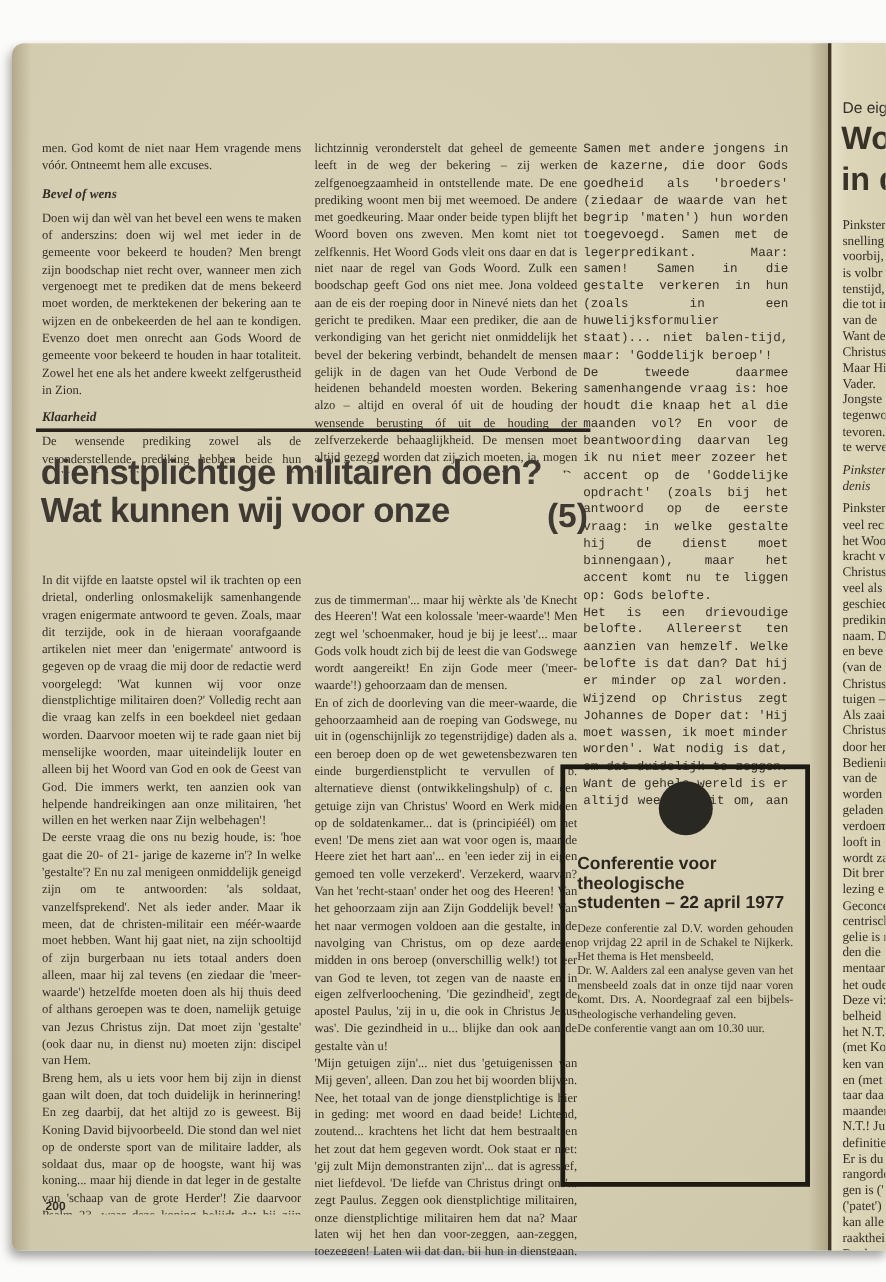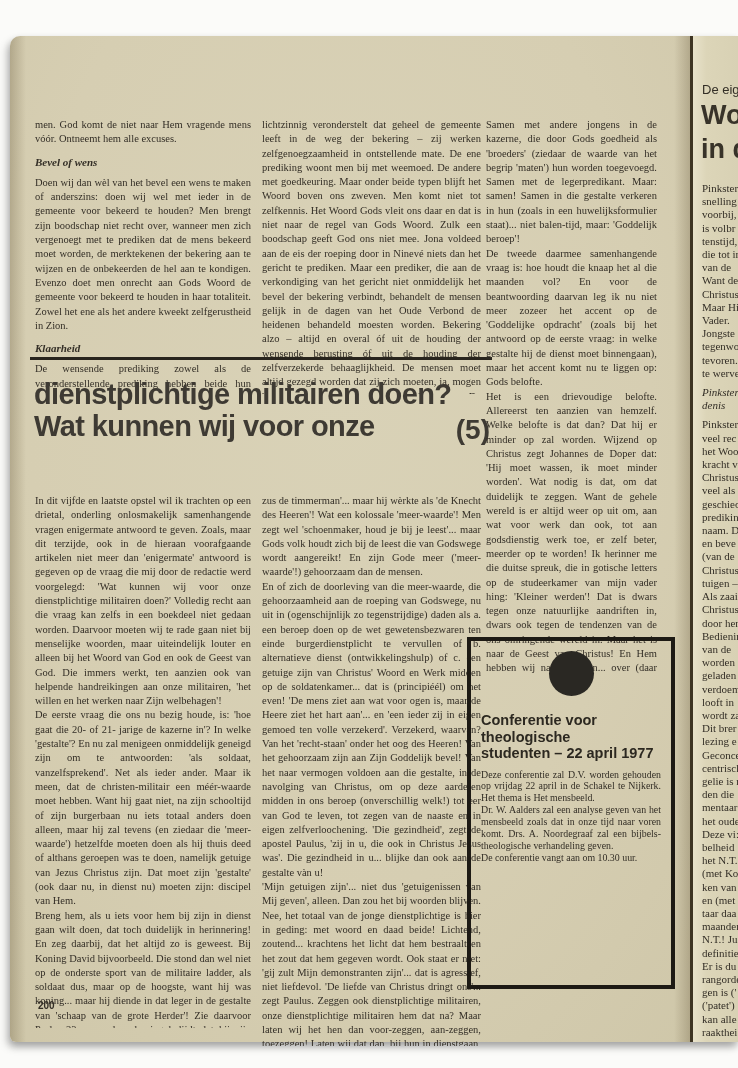--- a/index.html
+++ b/index.html
@@ -106,33 +106,33 @@
   </div>
 
   <div class="rule" style="left:20px;top:321px;width:462px;height:3px;"></div>
 
   <div class="headline-wrap" style="left:24px;top:342px;width:456px;height:70px;">
     <h1 class="headline">dienstplichtige militairen doen?</h1>
     <h1 class="headline">Wat kunnen wij voor onze</h1>
     <span class="part-num">(5)</span>
   </div>
 
-  <div class="colbox serif" style="left:25px;top:418px;width:216px;height:534px;">
+  <div class="colbox serif" style="left:25px;top:402px;width:216px;height:534px;">
       <p>In dit vijfde en laatste opstel wil ik trachten op een drietal, onderling onlosmakelijk samenhangende vragen enigermate antwoord te geven. Zoals, maar dit terzijde, ook in de hieraan voorafgaande artikelen niet meer dan 'enigermate' antwoord is gegeven op de vraag die mij door de redactie werd voorgelegd: 'Wat kunnen wij voor onze dienstplichtige militairen doen?' Volledig recht aan die vraag kan zelfs in een boekdeel niet gedaan worden. Daarvoor moeten wij te rade gaan niet bij menselijke woorden, maar uiteindelijk louter en alleen bij het Woord van God en ook de Geest van God. Die immers werkt, ten aanzien ook van helpende handreikingen aan onze militairen, 'het willen en het werken naar Zijn welbehagen'!</p>
       <p>De eerste vraag die ons nu bezig houde, is: 'hoe gaat die 20- of 21- jarige de kazerne in'? In welke 'gestalte'? En nu zal menigeen onmiddelijk geneigd zijn om te antwoorden: 'als soldaat, vanzelfsprekend'. Net als ieder ander. Maar ik meen, dat de christen-militair een méér-waarde moet hebben. Want hij gaat niet, na zijn schooltijd of zijn burgerbaan nu iets totaal anders doen alleen, maar hij zal tevens (en ziedaar die 'meer-waarde') hetzelfde moeten doen als hij thuis deed of althans geroepen was te doen, namelijk getuige van Jezus Christus zijn. Dat moet zijn 'gestalte' (ook daar nu, in dienst nu) moeten zijn: discipel van Hem.</p>
       <p>Breng hem, als u iets voor hem bij zijn in dienst gaan wilt doen, dat toch duidelijk in herinnering! En zeg daarbij, dat het altijd zo is geweest. Bij Koning David bijvoorbeeld. Die stond dan wel niet op de onderste sport van de militaire ladder, als soldaat dus, maar op de hoogste, want hij was koning... maar hij diende in dat leger in de gestalte van 'schaap van de grote Herder'! Zie daarvoor Psalm 23, waar deze koning belijdt dat hij zijn koningsschap wil beléven als schaap: 'De Heere is mijn herder...' Frappant is dat! En, om een voorbeeld uit het Nieuwe Testament te noemen: Lucas' beroep was dan wel 'arts', maar hij functioneerde (en functioneert door Gods genade nog stééds!) als 'evangelist'! En ook van Jezus Christus zelf wordt dat getuigd: 'Je-</p>
     </div>
 
   <div class="colbox serif" style="left:252px;top:418px;width:219px;height:552px;">
       <p>zus de timmerman'... maar hij wèrkte als 'de Knecht des Heeren'! Wat een kolossale 'meer-waarde'! Men zegt wel 'schoenmaker, houd je bij je leest'... maar Gods volk houdt zich bij de leest die van Godswege wordt aangereikt! En zijn Gode meer ('meer-waarde'!) gehoorzaam dan de mensen.</p>
       <p>En of zich de doorleving van die meer-waarde, die gehoorzaamheid aan de roeping van Godswege, nu uit in (ogenschijnlijk zo tegenstrijdige) daden als a. een beroep doen op de wet gewetensbezwaren ten einde burgerdienstplicht te vervullen of b. alternatieve dienst (ontwikkelingshulp) of c. een getuige zijn van Christus' Woord en Werk midden op de soldatenkamer... dat is (principiéél) om het even! 'De mens ziet aan wat voor ogen is, maar de Heere ziet het hart aan'... en 'een ieder zij in eigen gemoed ten volle verzekerd'. Verzekerd, waarvan? Van het 'recht-staan' onder het oog des Heeren! Van het gehoorzaam zijn aan Zijn Goddelijk bevel! Van het naar vermogen voldoen aan die gestalte, in de navolging van Christus, om op deze aarde-en midden in ons beroep (onverschillig welk!) tot eer van God te leven, tot zegen van de naaste en in eigen zelfverloochening. 'Die gezindheid', zegt de apostel Paulus, 'zij in u, die ook in Christus Jezus was'. Die gezindheid in u... blijke dan ook aan de gestalte vàn u!</p>
       <p>'Mijn getuigen zijn'... niet dus 'getuigenissen van Mij geven', alleen. Dan zou het bij woorden blijven. Nee, het totaal van de jonge dienstplichtige is hier in geding: met woord en daad beide! Lichtend, zoutend... krachtens het licht dat hem bestraalt en het zout dat hem gegeven wordt. Ook staat er niet: 'gij zult Mijn demonstranten zijn'... dat is agressief, niet liefdevol. 'De liefde van Christus dringt ons'... zegt Paulus. Zeggen ook dienstplichtige militairen, onze dienstplichtige militairen hem dat na? Maar laten wij het hen dan voor-zeggen, aan-zeggen, toezeggen! Laten wij dat dan, bij hun in dienstgaan, voor hen mogen doen! En evenmin staat er, in alle eenzaamheid: 'gij zult Mijn getuige zijn', in het enkelvoud dus. Maar meervoud! Samen met het thuisfront dus, dat voor hen bidt.</p>
     </div>
 
-  <div class="colbox serif" style="left:476px;top:42px;width:171px;height:556px;">
+  <div class="colbox serif" style="left:476px;top:42px;width:171px;height:556px;font-family:Liberation Mono, monospace;">
     <div>
         <p>Samen met andere jongens in de kazerne, die door Gods goedheid als 'broeders' (ziedaar de waarde van het begrip 'maten') hun worden toegevoegd. Samen met de legerpredikant. Maar: samen! Samen in die gestalte verkeren in hun (zoals in een huwelijksformulier staat)... niet balen-tijd, maar: 'Goddelijk beroep'!</p>
         <p>De tweede daarmee samenhangende vraag is: hoe houdt die knaap het al die maanden vol? En voor de beantwoording daarvan leg ik nu niet meer zozeer het accent op de 'Goddelijke opdracht' (zoals bij het antwoord op de eerste vraag: in welke gestalte hij de dienst moet binnengaan), maar het accent komt nu te liggen op: Gods belofte.</p>
         <p>Het is een drievoudige belofte. Allereerst ten aanzien van hemzelf. Welke belofte is dat dan? Dat hij er minder op zal worden. Wijzend op Christus zegt Johannes de Doper dat: 'Hij moet wassen, ik moet minder worden'. Wat nodig is dat, om dat duidelijk te zeggen. Want de gehele wereld is er altijd weer op uit om, aan wat voor werk dan ook, tot aan godsdienstig werk toe, er zelf beter, meerder op te worden! Ik herinner me die duitse spreuk, die in gotische letters op de studeerkamer van mijn vader hing: 'Kleiner werden'! Dat is dwars tegen onze natuurlijke aandriften in, dwars ook tegen de tendenzen van de ons omringende wereld in. Maar het is naar de Geest van Christus! En Hem hebben wij na te volgen... over (daar hebt u het: niet het podium, maar:) 'Golgotha'! En de weg naar de Paasmorgen, de Hemelvaart en het Vaderhuis met de vele woningen voert ons naar... en over (en Goddank ook: uit) die kruisheuvel Golgotha. En een dienstplichtige moge dan gewoon zijn klagend te wijzen op mindering in geldelijke inkomsten en via het koor der VVDM roepen om 'compensatie')... de soldaat zal zich voor alle dingen realiseren dat (niet zozeer zijn portemonnaie maar) hij zèlf, zijn oude mèns 'minder' moet worden... daar ook in militaire dienst, wil Christus daar en via hem... 'wassen'... 'meerder worden'. Nieuw</p>
       </div>
 
   </div>
 
   <div class="ad-box">
     <div class="ad-circle"></div>

